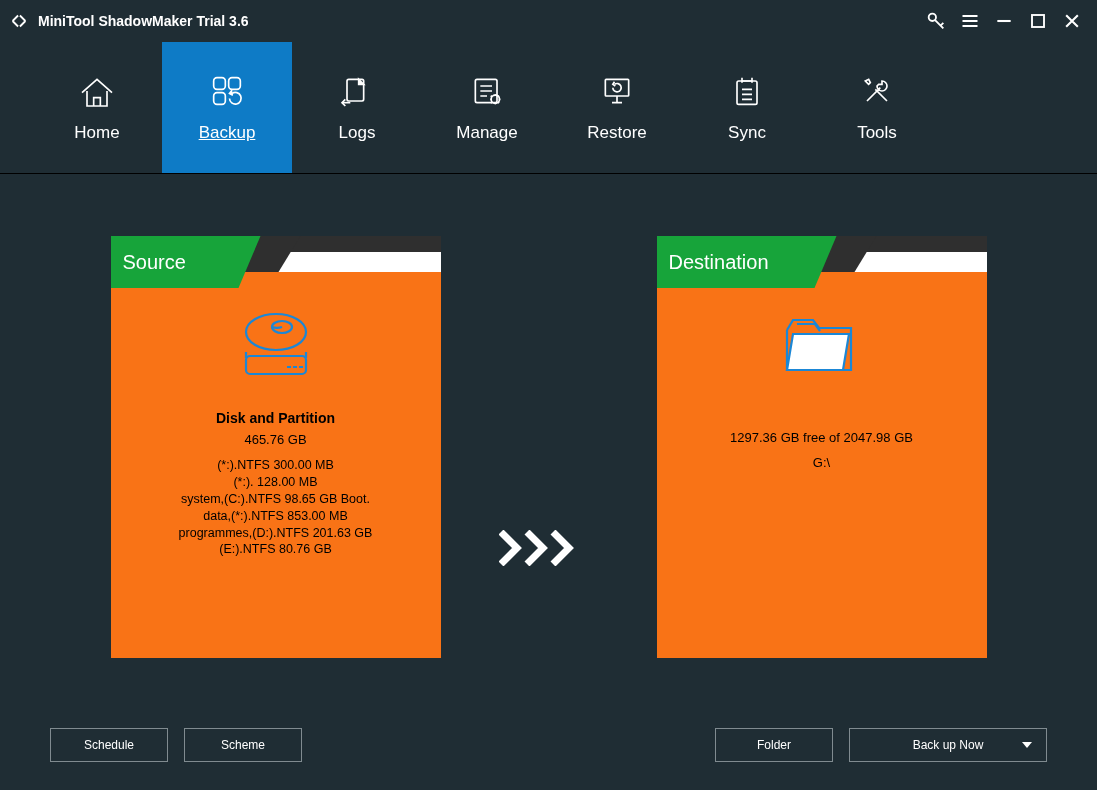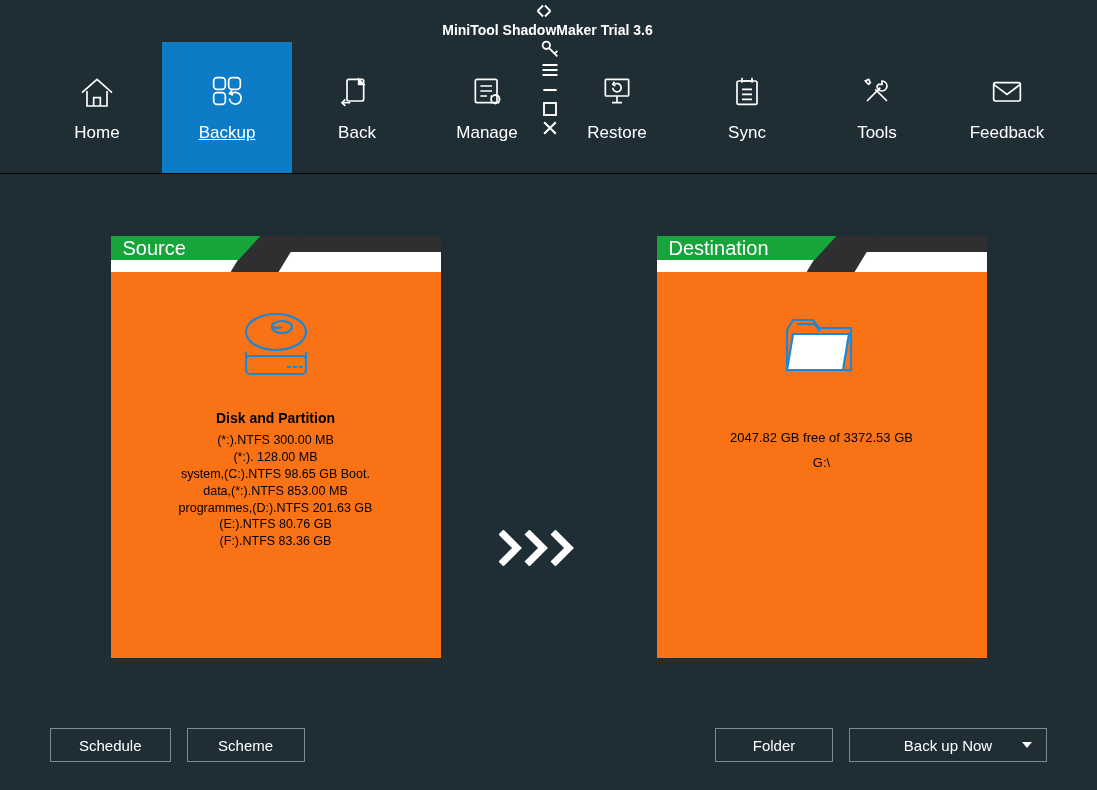--- a/index.html
+++ b/index.html
@@ -12,21 +12,20 @@
     overflow: hidden;
     user-select: none;
   }
   
   .titlebar {
     height: 42px;
     display: flex;
     align-items: center;
     padding: 0 10px 0 8px;
     background: #1f2d34;
-    flex-direction: column;
   }
   .titlebar .logo-icon { margin-right: 8px; display:flex; align-items:center;}
   .titlebar .title { font-size: 14px; font-weight: bold; }
   .titlebar .spacer { flex: 1; }
   .win-btn {
     width: 30px; height: 30px;
     display: inline-flex; align-items: center; justify-content: center;
     cursor: pointer; margin-left: 4px;
   }
   
@@ -72,21 +71,21 @@
   .panel-header {
     position: relative;
     height: 36px;
     background: #fff;
   }
   .panel-header .bar-dark {
     position: absolute; left:0; right:0; top:0; height:16px; background:#2f2f2f;
   }
   .panel-header .ribbon {
     position: absolute;
-    left: 0; top: 0; height: 24px;
+    left: 0; top: 0; height: 52px;
     background: #17a43a;
     padding: 0 26px 0 12px;
     display: flex; align-items: center;
     font-size: 20px; color: #fff;
     clip-path: polygon(0 0, calc(100% - 0px) 0, 100% 0, calc(100% - 22px) 100%, 0 100%);
     min-width: 150px;
   }
   .panel-header .wedge {
     position:absolute; top:0; height:36px; background:#2f2f2f;
     clip-path: polygon(22px 0, 100% 0, calc(100% - 22px) 100%, 0 100%);
@@ -114,21 +113,21 @@
     padding: 0 50px;
     gap: 16px;
   }
   .btn {
     border: 1px solid #808b90;
     background: transparent;
     color: #fff;
     height: 34px;
     min-width: 118px;
     padding: 0 28px;
-    font-size: 15px;
+    font-size: 12px;
     cursor: pointer;
     display: inline-flex;
     align-items: center;
     justify-content: center;
     position: relative;
   }
   .footer .spacer { flex:1; }
   .btn.primary {
     min-width: 198px;
     justify-content: center;
@@ -200,21 +199,21 @@
     </svg>
     <span class="tab-label">Backup</span>
   </div>
   <div class="tab">
     <svg viewBox="0 0 48 40" fill="none" stroke="#fff" stroke-width="2">
       <path d="M14 6 h16 a2 2 0 0 1 2 2 v22 a2 2 0 0 1 -2 2 h-16 a2 2 0 0 1 -2 -2 v-22 a2 2 0 0 1 2 -2 z"></path>
       <path d="M26 6 l6 6 h-6 z" fill="#fff"></path>
       <path d="M10 30 l-4 4 l4 4"></path>
       <path d="M6 34 h10"></path>
     </svg>
-    <span class="tab-label">Back</span>
+    <span class="tab-label">Logs</span>
   </div>
   <div class="tab">
     <svg viewBox="0 0 48 40" fill="none" stroke="#fff" stroke-width="2">
       <rect x="10" y="6" width="26" height="28" rx="2"></rect>
       <path d="M16 14 h14 M16 20 h14 M16 26 h8"></path>
       <circle cx="34" cy="30" r="5"></circle>
       <path d="M34 26 v-2 M34 36 v-2 M38 30 h2 M28 30 h2 M37 27 l1.5 -1.5 M30 33 l-1.5 1.5 M37 33 l1.5 1.5 M30 27 l-1.5 -1.5"></path>
     </svg>
     <span class="tab-label">Manage</span>
   </div>
@@ -234,27 +233,20 @@
       <path d="M18 18 h12 M18 24 h12 M18 30 h12"></path>
     </svg>
     <span class="tab-label">Sync</span>
   </div>
   <div class="tab">
     <svg viewBox="0 0 48 40" fill="none" stroke="#fff" stroke-width="2">
       <path d="M12 32 L28 16 M30 8 a6 6 0 1 1 -6 6 l2 -2 l4 0 l0 -4 z"></path>
       <path d="M36 32 L22 18 M14 12 l-4 -4 l4 -2 l2 4 z"></path>
     </svg>
     <span class="tab-label">Tools</span>
-  </div>
-  <div class="tab">
-    <svg viewBox="0 0 48 40" fill="none" stroke="#fff" stroke-width="2">
-      <rect x="8" y="10" width="32" height="22" rx="2"></rect>
-      <path d="M8 12 L24 24 L40 12"></path>
-    </svg>
-    <span class="tab-label">Feedback</span>
   </div>
 </div>
 
 <div class="main">
 
   <div class="panel">
     <div class="panel-header">
       <div class="bar-dark"></div>
       <div class="wedge" style="left:120px; width:70px;"></div>
       <div class="ribbon">Source</div>
@@ -265,28 +257,28 @@
           <ellipse cx="43" cy="22" rx="30" ry="18"></ellipse>
           <ellipse cx="49" cy="17" rx="10" ry="6"></ellipse>
           <path d="M49 17 a10 6 0 0 1 -10 0" stroke-width="2.2"></path>
           <rect x="13" y="46" width="60" height="18" rx="4"></rect>
           <path d="M13 50 a30 10 0 0 0 60 0" opacity="0"></path>
           <path d="M13 42 v6 M73 42 v6"></path>
           <path d="M54 57 h4 M60 57 h4 M66 57 h4" stroke-width="2"></path>
         </svg>
       </div>
       <h3>Disk and Partition</h3>
+      <div class="sub">465.76 GB</div>
       <div class="lines">
         <div>(*:).NTFS 300.00 MB</div>
         <div>(*:). 128.00 MB</div>
         <div>system,(C:).NTFS 98.65 GB Boot.</div>
         <div>data,(*:).NTFS 853.00 MB</div>
         <div>programmes,(D:).NTFS 201.63 GB</div>
         <div>(E:).NTFS 80.76 GB</div>
-        <div>(F:).NTFS 83.36 GB</div>
       </div>
     </div>
   </div>
 
   <div class="arrow-sep">
     <svg width="100" height="36" viewBox="0 0 100 36">
       <path d="M2 2 L18 18 L2 34" fill="none" stroke="#fff" stroke-width="7"></path>
       <path d="M28 2 L44 18 L28 34" fill="none" stroke="#fff" stroke-width="7"></path>
       <path d="M54 2 L70 18 L54 34" fill="none" stroke="#fff" stroke-width="7"></path>
     </svg>
@@ -300,21 +292,21 @@
     </div>
     <div class="panel-body">
       <div class="big-icon" style="margin-bottom:44px;">
         <svg width="90" height="72" viewBox="0 0 90 72" fill="none" stroke="#1b87d6" stroke-width="2.2">
           <path d="M10 20 v40 h64 v-40"></path>
           <path d="M10 20 l6 -10 h20 l6 8 h32 v2"></path>
           <path d="M16 24 h56 l-6 36 h-56 z" fill="#fff"></path>
           <path d="M20 14 h18 l5 7"></path>
         </svg>
       </div>
-      <div class="sub" style="margin-top:14px">2047.82 GB free of 3372.53 GB</div>
+      <div class="sub" style="margin-top:14px">1297.36 GB free of 2047.98 GB</div>
       <div class="sub">G:\</div>
     </div>
   </div>
 
 </div>
 
 <div class="footer">
   <button class="btn">Schedule</button>
   <button class="btn">Scheme</button>
   <span class="spacer"></span>

